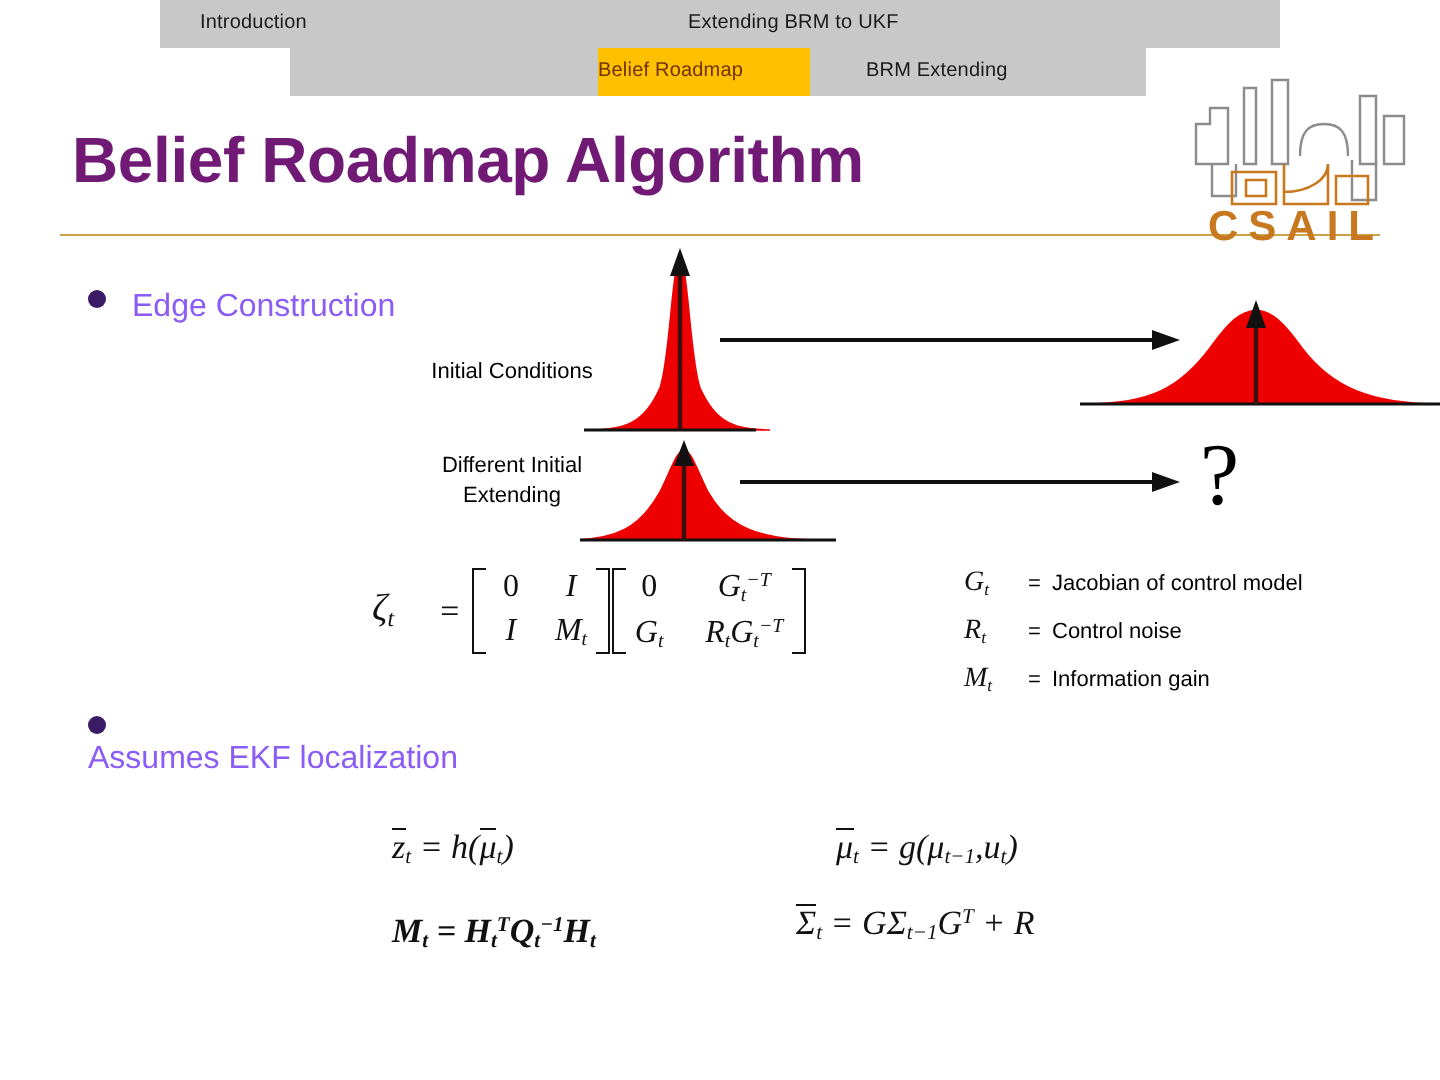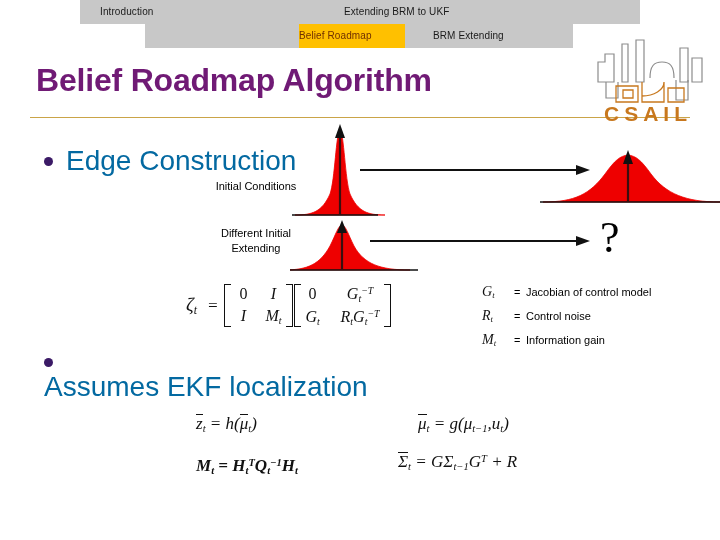--- a/index.html
+++ b/index.html
@@ -99,22 +99,22 @@
     width: 9px;
     height: 9px;
     border-radius: 50%;
     background: #3b1a66;
     margin-right: 13px;
     flex: none;
     position: relative;
     top: -4px;
   }
   .bullet-text {
-    font-size: 28px;
-    color: #0369a1;
+    font-size: 16px;
+    color: #8b5cf6;
     white-space: nowrap;
   }
   #bullet-edge { left: 44px; top: 145px; }
   #bullet-ekf  { left: 44px; top: 362px; flex-direction: column; }
 
   
   .diag-label {
     position: absolute;
     font-size: 11px;
     color: #000;
@@ -161,21 +161,21 @@
 
   
   .zeta-eq {
     position: absolute;
     left: 186px;
     top: 284px;
     display: flex;
     align-items: center;
     font-size: 17px;
   }
-  .zeta-lhs { margin-right: 10px; font-size: 19px; }
+  .zeta-lhs { margin-right: 22px; font-size: 19px; }
   .matrix {
     display: inline-flex;
     align-items: stretch;
     margin-right: 1px;
   }
   .brk {
     width: 6px;
     border-top: 1.4px solid #111;
     border-bottom: 1.4px solid #111;
   }

